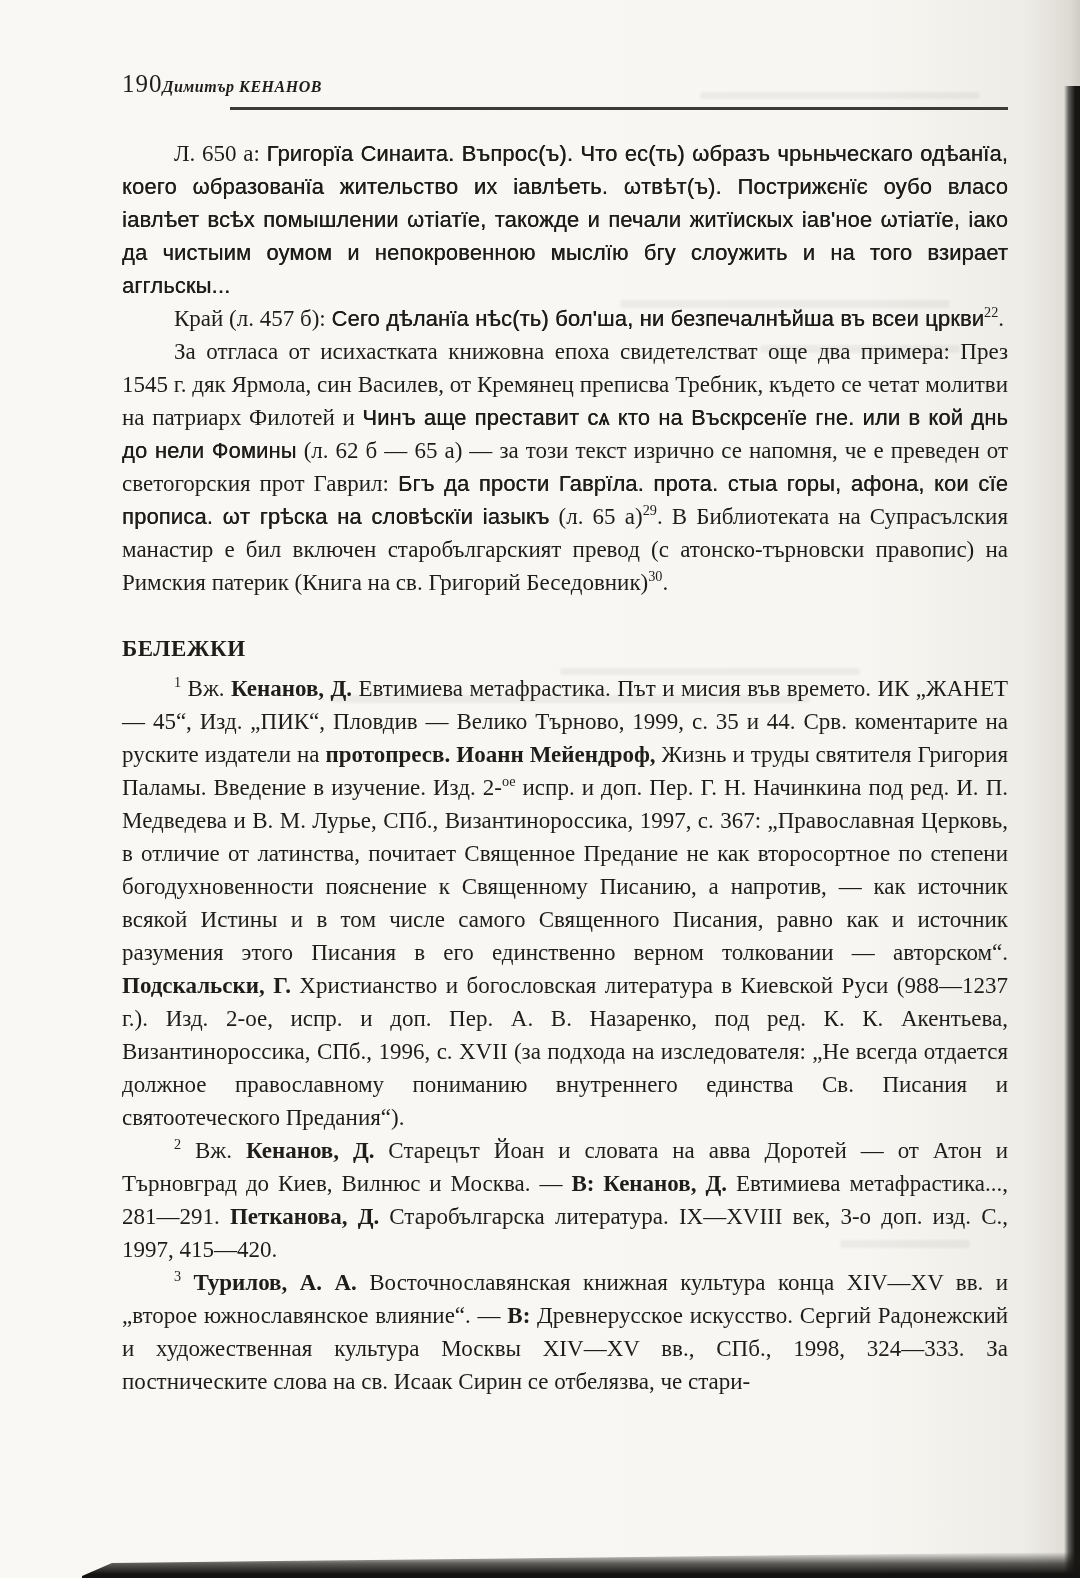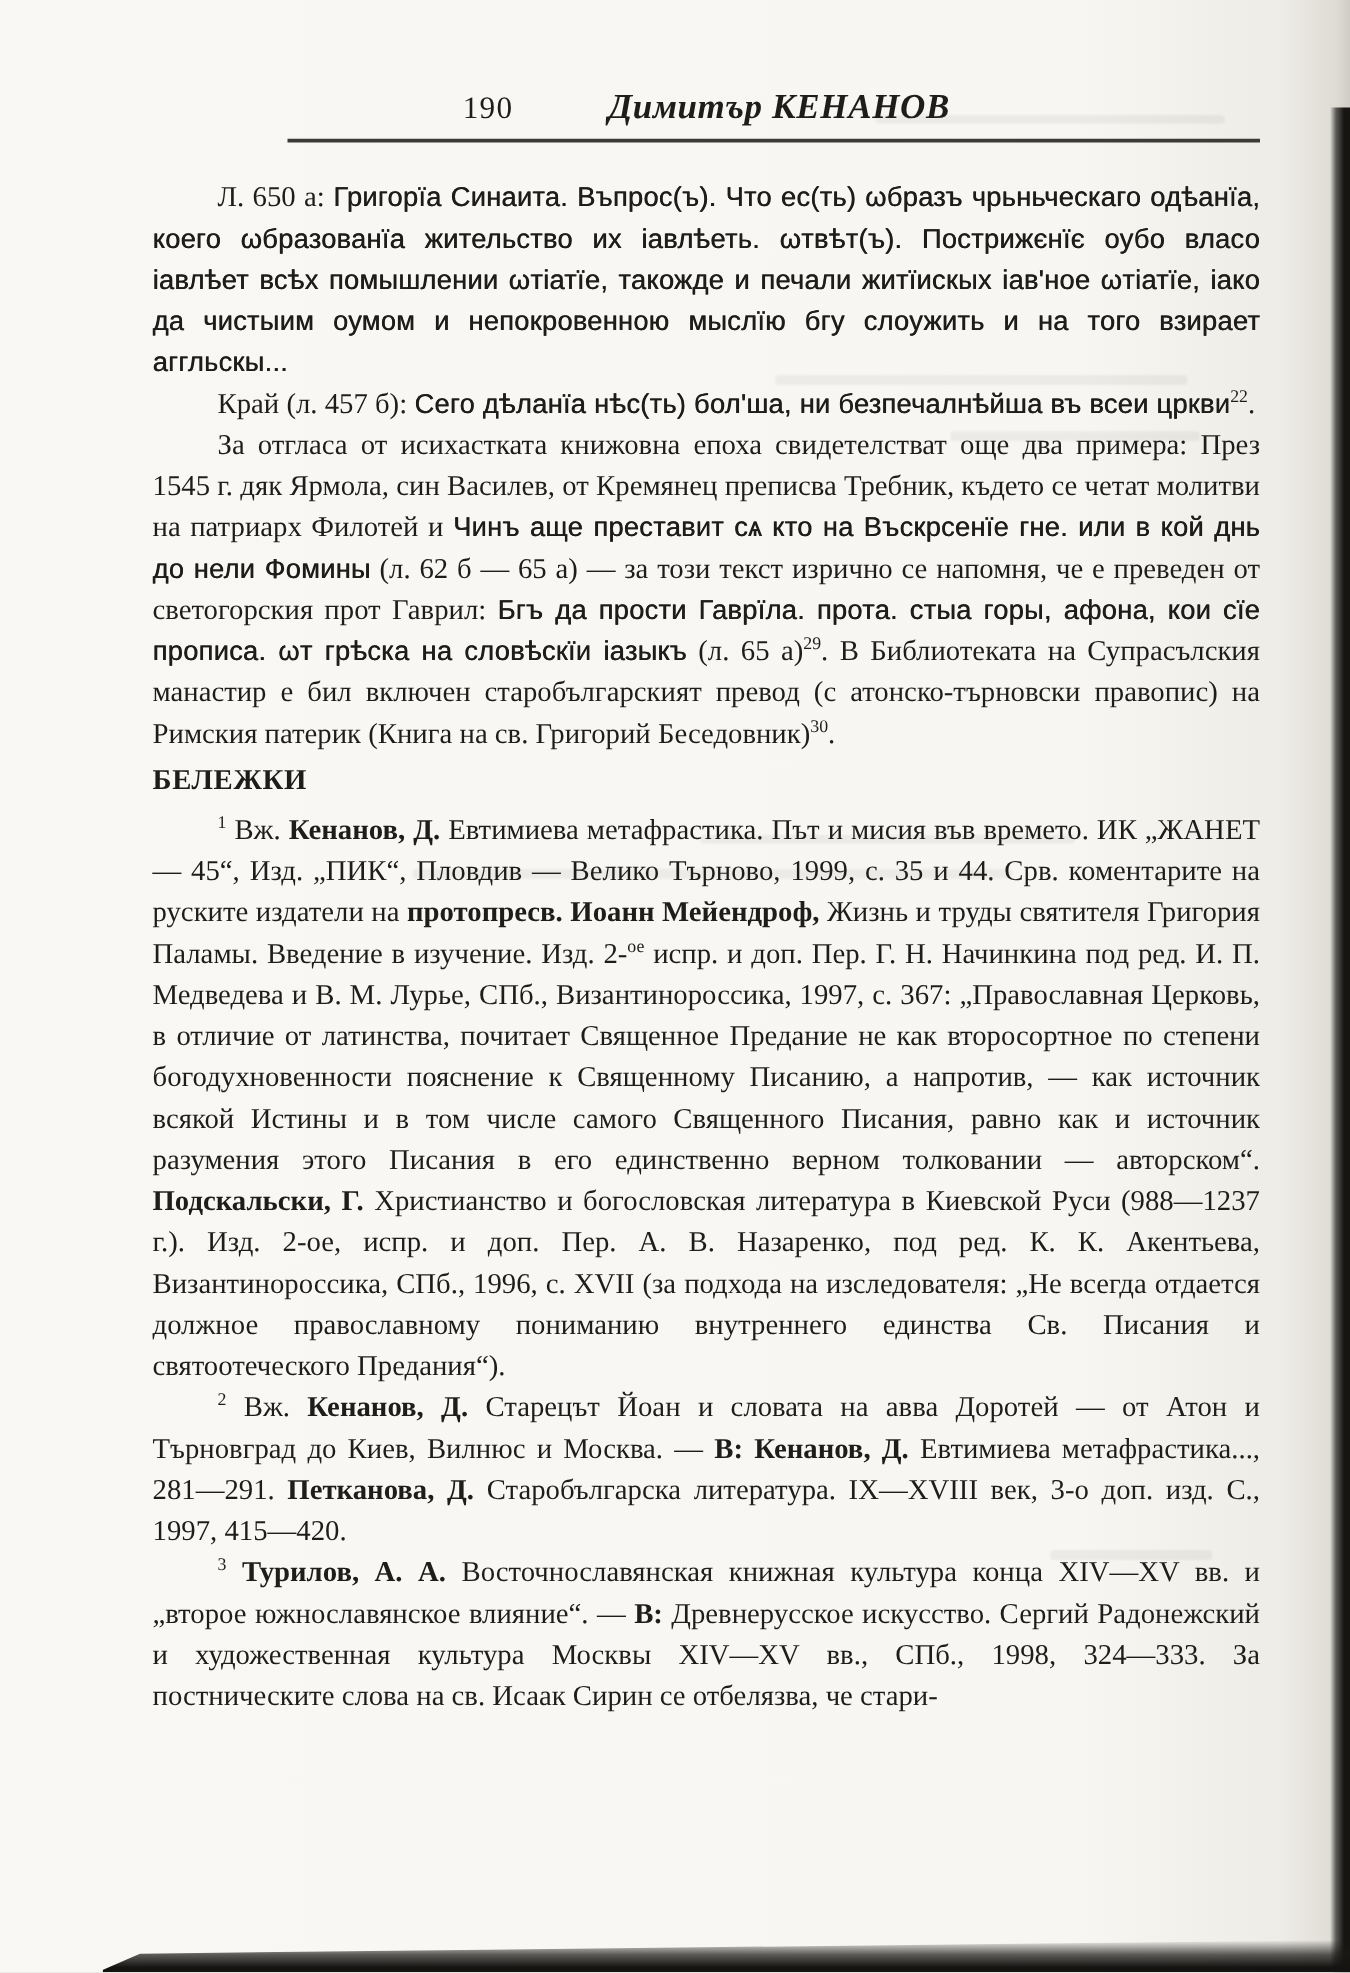--- a/index.html
+++ b/index.html
@@ -9,32 +9,32 @@
     color:#1e1d1b;
     background:#e9e7e3;
   }
   .page{
     position:relative;width:1080px;height:1578px;overflow:hidden;
     background:linear-gradient(to right,#f9f8f5 0%,#f7f6f2 80%,#eeece7 95%,#dedbd4 99%,#cfccc5 100%);
   }
   .artifacts{position:absolute;inset:0;z-index:0;pointer-events:none;}
   .artifact{position:absolute;background:#000;opacity:0.045;border-radius:3px;filter:blur(1px);}
   .content{position:absolute;left:122px;top:70px;width:886px;z-index:2;}
-  .page-header{display:flex;justify-content:center;align-items:baseline;gap:32px;}
+  .page-header{display:flex;justify-content:flex-start;align-items:baseline;}
   .page-number{font-size:25px;letter-spacing:1px;}
-  .running-head{font-size:28px;font-weight:bold;font-style:italic;letter-spacing:0.5px;margin-left:44px;}
+  .running-head{font-size:16px;font-weight:bold;font-style:italic;letter-spacing:0.5px;}
   .header-rule{
     height:2.5px;margin:9px 0 0 108px;
     background:linear-gradient(to right,#474743,#30302d 25%,#4a4a46 55%,#35353heimer 80%,#3a3a36);
     background-color:#3b3b37;
   }
   .text-body{margin-top:27px;font-size:23px;line-height:33px;text-align:justify;}
   .para{margin:0;text-indent:52px;}
   .section-heading{
-    font-size:23px;font-weight:bold;margin:4px 0 7px 0;
+    font-size:23px;font-weight:bold;margin:33px 0 7px 0;
     text-align:left;letter-spacing:0.5px;font-family:"Liberation Serif",serif;
   }
   .bold{font-weight:bold;margin-top:43px;}
   .italic{}
   .slavonic{
     font-family:Liberation Sans, sans-serif;
     letter-spacing:0.2px;
     text-shadow:0.35px 0 0 currentColor;
     font-size:0.95em;
   }

